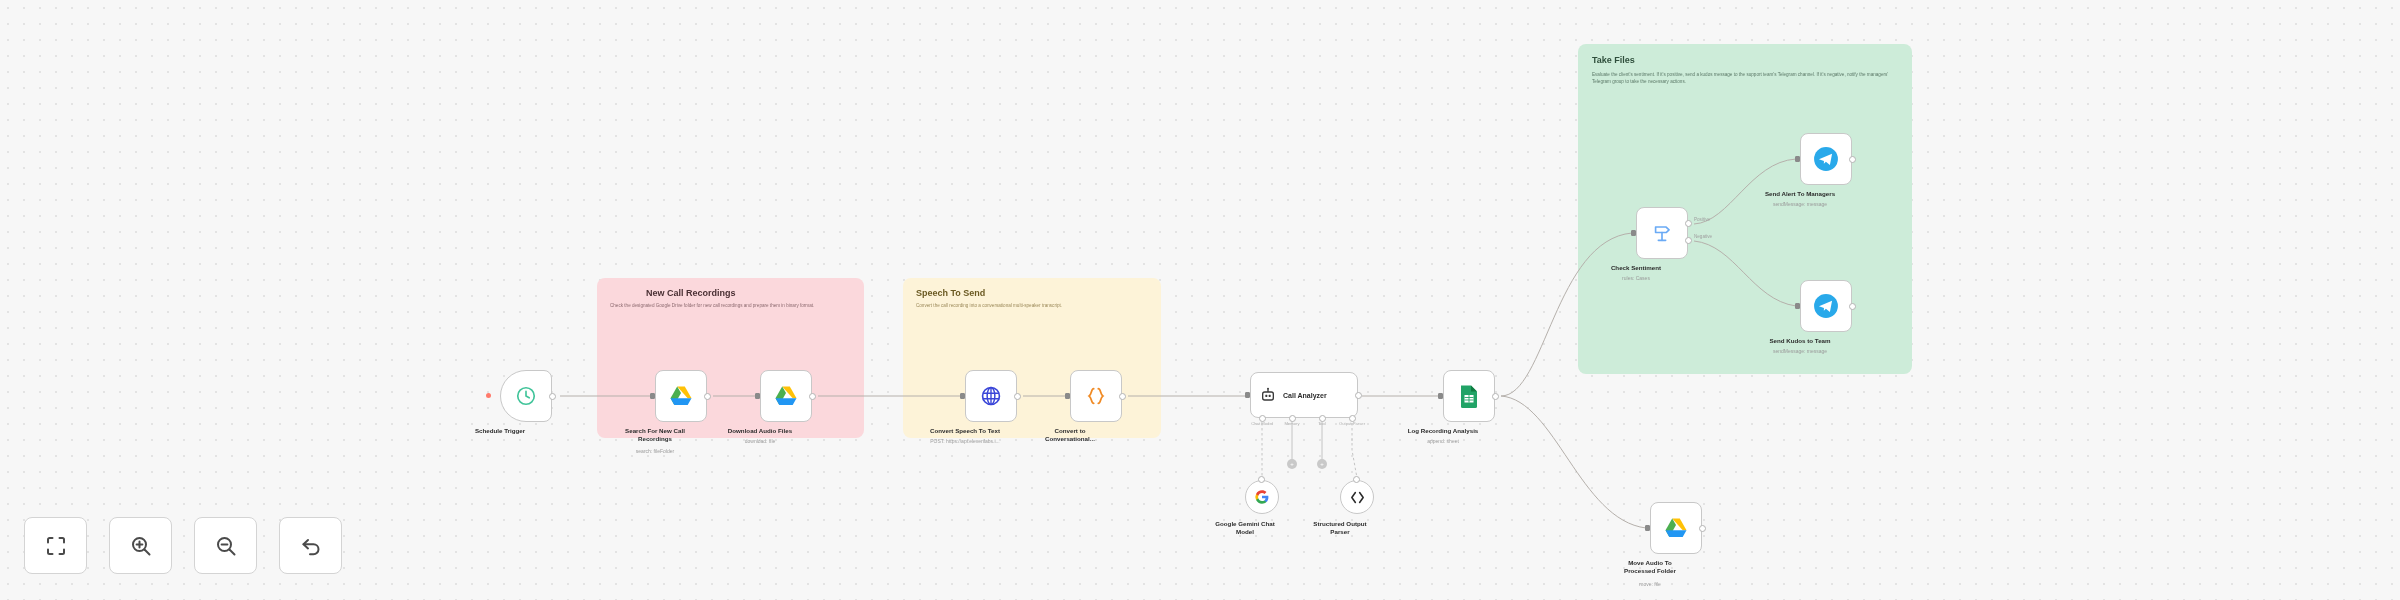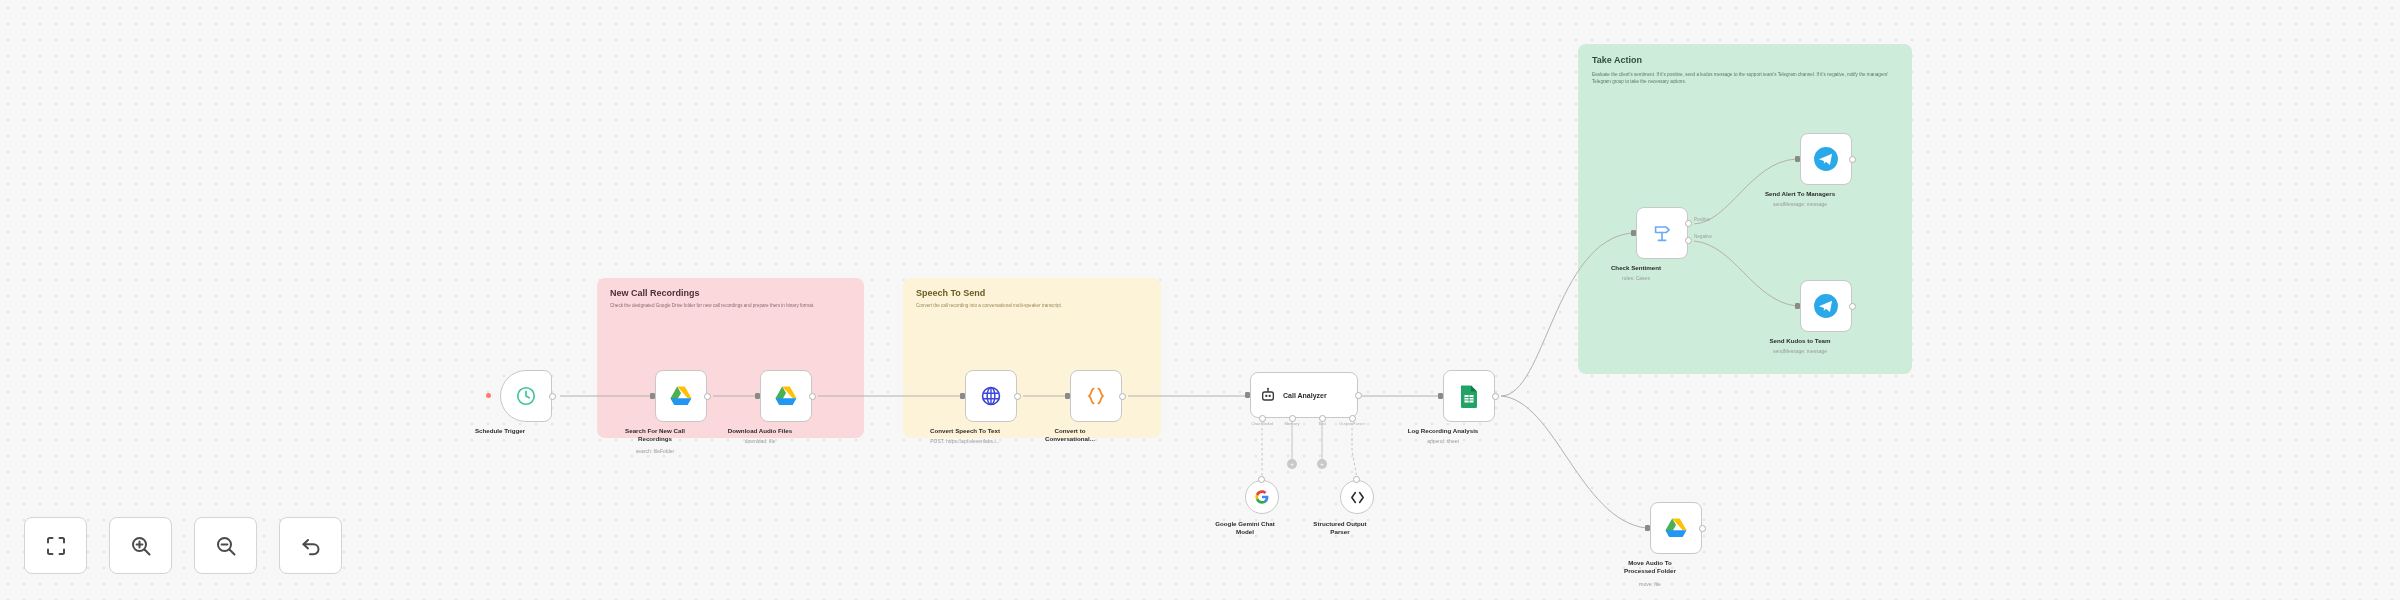--- a/index.html
+++ b/index.html
@@ -21,21 +21,21 @@
   .group{position:absolute;border-radius:8px;}
   .group-title{
     position:absolute;font-weight:bold;white-space:nowrap;
   }
   .group-desc{
     position:absolute;line-height:1.45;
   }
   .g-pink{background:#fbd8dc;}
   .g-yellow{background:#fdf3d8;}
   .g-green{background:#cdecd9;}
-  .t-pink{color:#4a3034;}
+  .t-pink{color:#4a3034;margin-left:36px;}
   .t-yellow{color:#6b5a23;}
   .t-green{color:#2f4f3c;}
   .d-pink{color:#8d6b70;}
   .d-yellow{color:#9c8a5a;}
   .d-green{color:#5d7a69;}
 
   
   .node{position:absolute;}
   .node-box{
     position:absolute;left:0;top:0;
@@ -117,21 +117,21 @@
 
   <div class="group g-pink" style="left:597px;top:278px;width:267px;height:160px;"></div>
   <div class="group-title t-pink" style="left:610px;top:288px;font-size:9px;">New Call Recordings</div>
   <div class="group-desc d-pink" style="left:610px;top:303px;width:245px;font-size:4.6px;">Check the designated Google Drive folder for new call recordings and prepare them in binary format.</div>
 
   <div class="group g-yellow" style="left:903px;top:278px;width:258px;height:160px;"></div>
   <div class="group-title t-yellow" style="left:916px;top:288px;font-size:9px;">Speech To Send</div>
   <div class="group-desc d-yellow" style="left:916px;top:303px;width:236px;font-size:4.6px;">Convert the call recording into a conversational multi-speaker transcript.</div>
 
   <div class="group g-green" style="left:1578px;top:44px;width:334px;height:330px;"></div>
-  <div class="group-title t-green" style="left:1592px;top:55px;font-size:9px;">Take Action</div>
+  <div class="group-title t-green" style="left:1592px;top:55px;font-size:9px;">Take Files</div>
   <div class="group-desc d-green" style="left:1592px;top:72px;width:306px;font-size:4.6px;">Evaluate the client's sentiment. If it's positive, send a kudos message to the support team's Telegram channel. If it's negative, notify the managers' Telegram group to take the necessary actions.</div>
 
   <svg id="edges">
     <g stroke="#b5b0ab" stroke-width="1" fill="none">
 
       <path d="M560,396 L650,396"></path>
 
       <path d="M713,396 L756,396"></path>
 
       <path d="M818,396 L961,396"></path>

